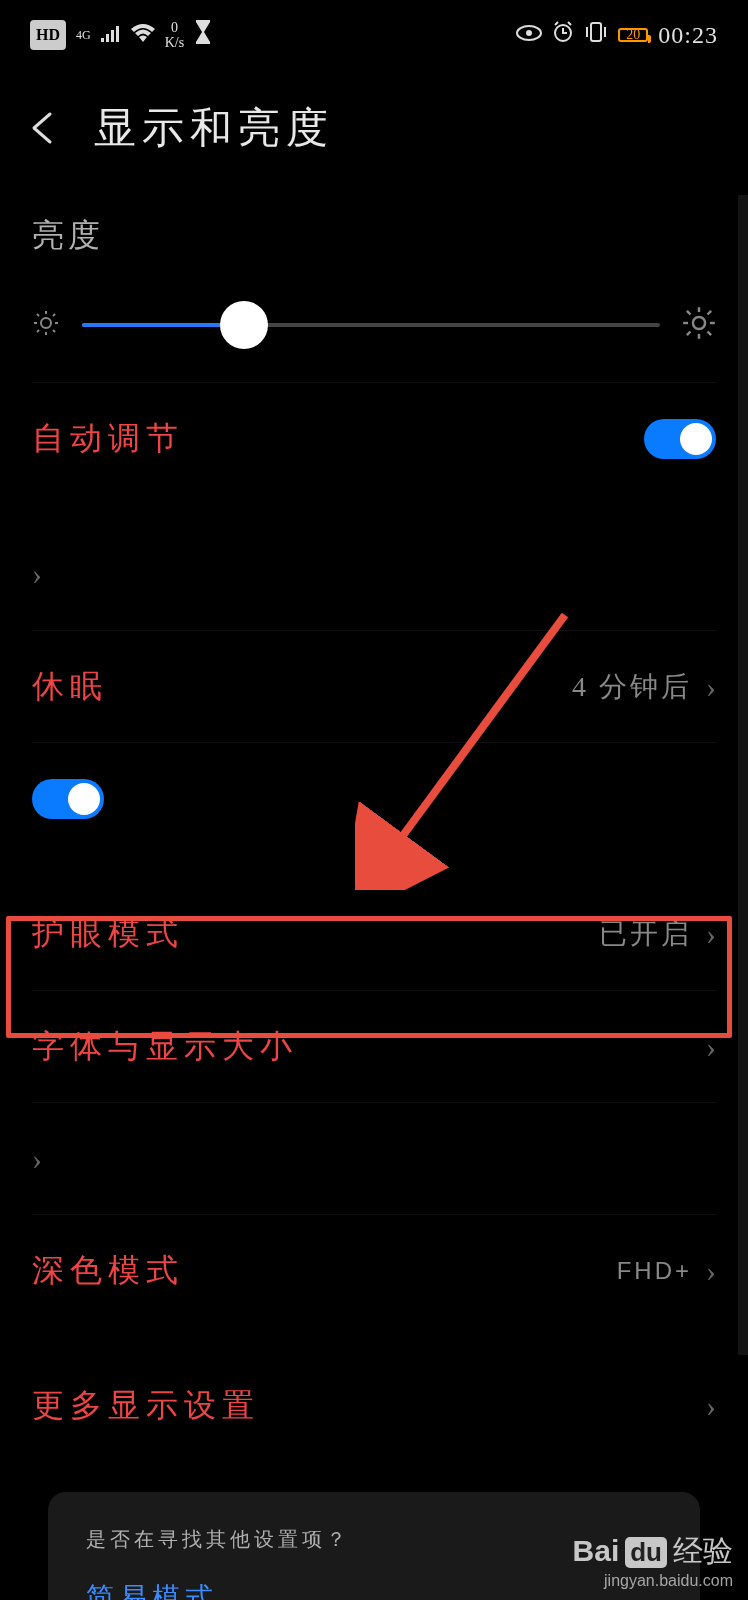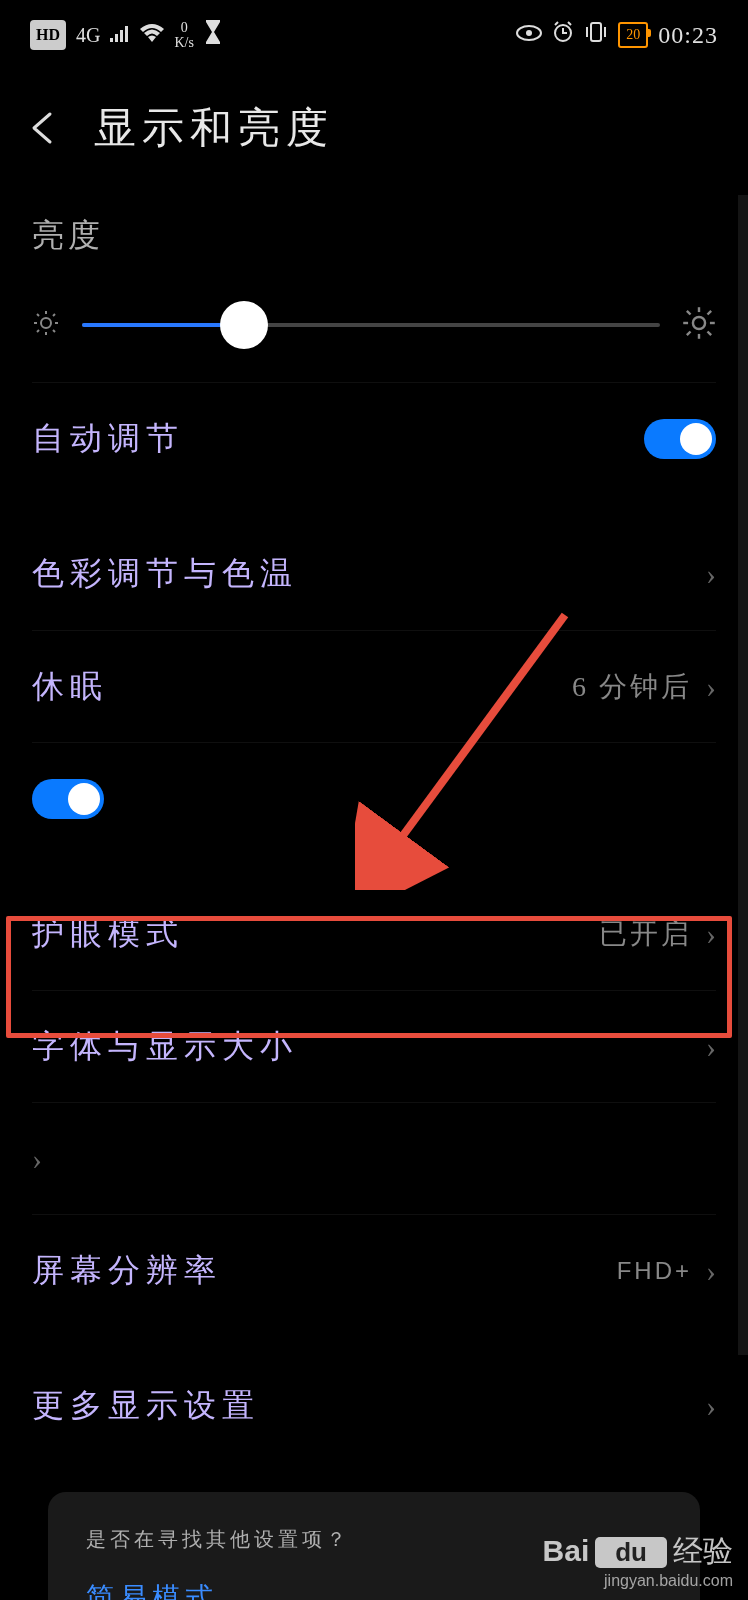--- a/index.html
+++ b/index.html
@@ -32,37 +32,37 @@
     }
     .hd-badge {
       background: #ccc;
       color: #000;
       font-weight: bold;
       padding: 6px 6px;
       border-radius: 4px;
       font-size: 16px;
     }
     .sig-text {
-      font-size: 20px;
+      font-size: 12px;
       line-height: 1;
     }
     .speed-block {
       display: flex;
       flex-direction: column;
       align-items: center;
       font-size: 14px;
       line-height: 1.1;
     }
     .battery-box {
       display: inline-flex;
       align-items: center;
       border: 2px solid #ff9500;
       border-radius: 3px;
       padding: 4px 2px;
-      height: 26px;
+      height: 14px;
       position: relative;
     }
     .battery-box::after {
       content: '';
       position: absolute;
       right: -5px;
       top: 5px;
       width: 3px;
       height: 8px;
       background: #ff9500;
@@ -138,21 +138,21 @@
       align-items: center;
       justify-content: space-between;
       height: 112px;
       border-top: 1px solid rgba(255,255,255,0.06);
     }
     .row:first-child {
       border-top: none;
     }
     .row-label {
       font-size: 32px;
-      color: #c4b5fd;
+      color: #ef4444;
       letter-spacing: 6px;
     }
     .row-right {
       display: flex;
       align-items: center;
       gap: 14px;
     }
     .row-value {
       font-size: 28px;
       color: #888;
@@ -231,21 +231,21 @@
       font-size: 30px;
       font-weight: bold;
       display: flex;
       align-items: baseline;
       justify-content: flex-end;
       gap: 6px;
     }
     .wm-du {
       background: rgba(230,230,230,0.85);
       color: #222;
-      padding: 0 20px;
+      padding: 0 5px;
       border-radius: 5px;
       font-size: 26px;
     }
     .wm-sub {
       font-size: 16px;
       color: rgba(200,200,200,0.8);
     }
   </style>
 </head>
 <body>
@@ -354,29 +354,28 @@
   <div class="row">
     <div class="row-label">自动调节</div>
     <div class="toggle"></div>
   </div>
 </div>
 
 <div class="group-gap"></div>
 
 <div class="section">
   <div class="row">
-    <div class="row-label">色彩调节与色温</div>
     <div class="row-right">
         <span class="chevron">›</span>
       </div>
   </div>
   <div class="row">
     <div class="row-label">休眠</div>
     <div class="row-right">
-      <span class="row-value">6 分钟后</span>
+      <span class="row-value">4 分钟后</span>
       <span class="chevron">›</span>
     </div>
   </div>
   <div class="row">
     <div class="toggle"></div>
   </div>
 </div>
 
 <div class="group-gap"></div>
 
@@ -393,21 +392,21 @@
     <div class="row-right">
         <span class="chevron">›</span>
       </div>
   </div>
   <div class="row">
     <div class="row-right">
         <span class="chevron">›</span>
       </div>
   </div>
   <div class="row">
-    <div class="row-label">屏幕分辨率</div>
+    <div class="row-label">深色模式</div>
     <div class="row-right">
       <span class="row-value" style="font-family:Arial,sans-serif;font-size:24px">FHD+</span>
       <span class="chevron">›</span>
     </div>
   </div>
 </div>
 
 <div class="group-gap"></div>
 
 <div class="section">

